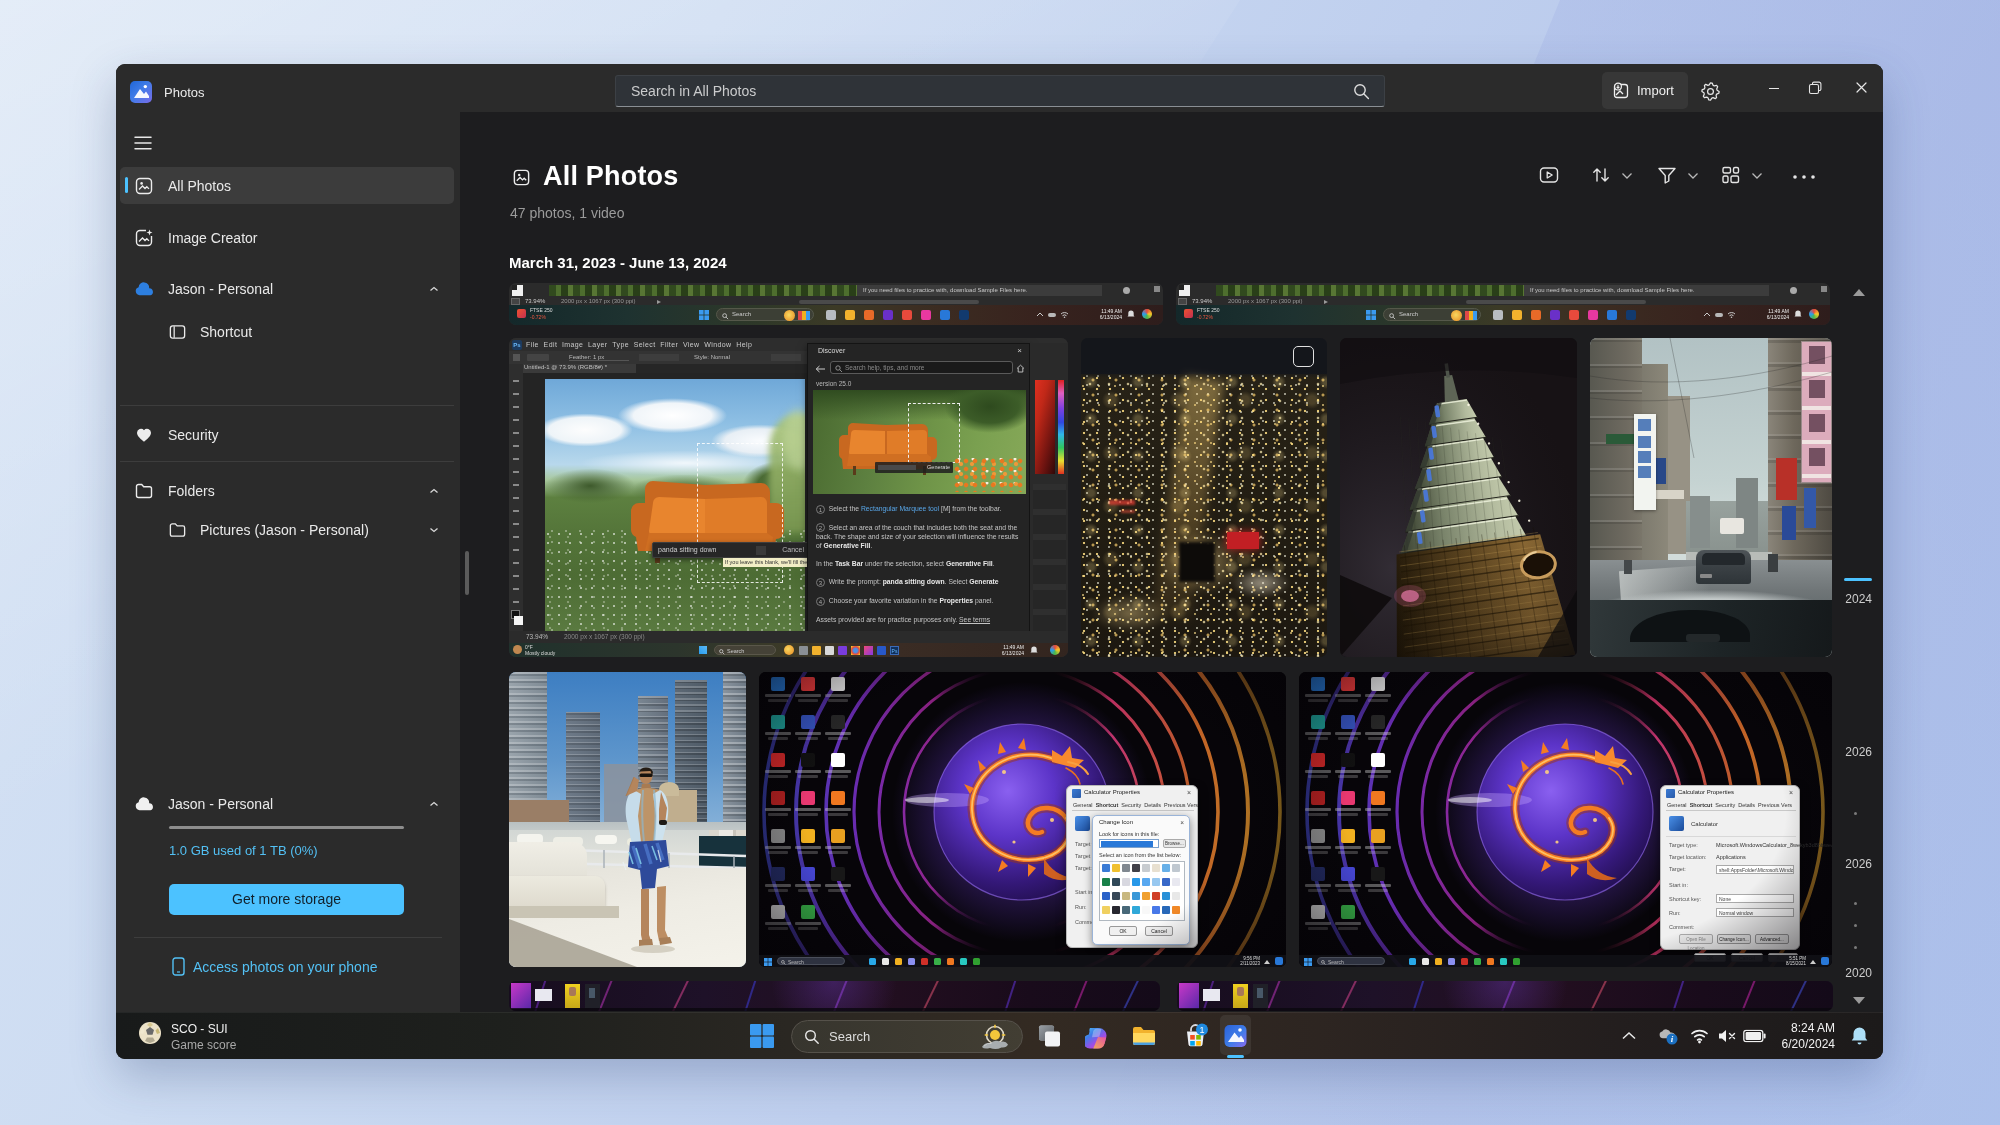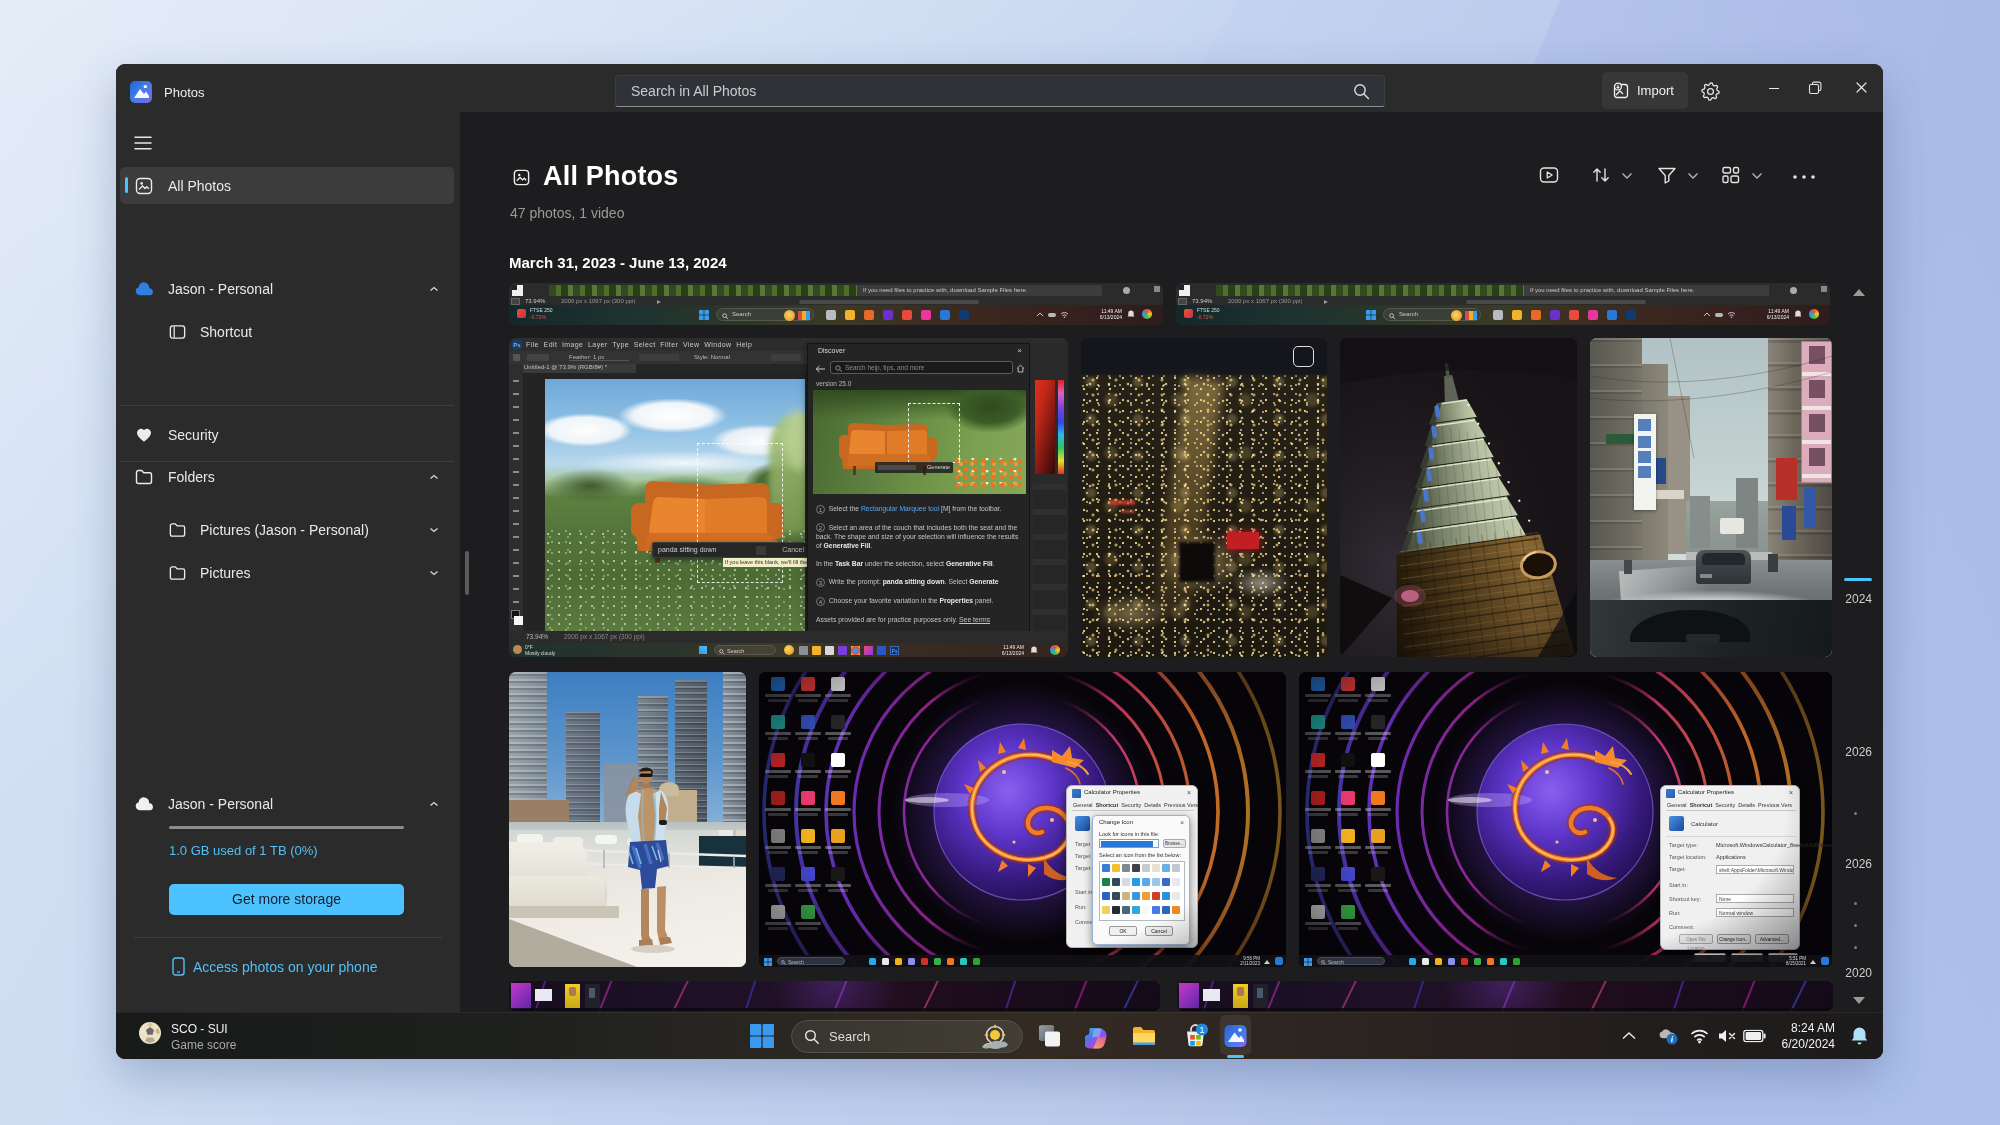--- a/index.html
+++ b/index.html
@@ -123,20 +123,28 @@
       </svg>
     <div class="navitem sel" style="top:55px">
       <div class="accent" style="top:10px"></div>
       <svg class="nav-ic" viewBox="0 0 20 20">
           <rect x="2.5" y="2.5" width="15" height="15" rx="3.5" fill="none" stroke="#ececec" stroke-width="1.4"></rect>
           <path d="M5 13.5 l3.5-3.5 2.5 2.5 1.8-1.8 2.2 2.2" fill="none" stroke="#ececec" stroke-width="1.3"></path>
           <circle cx="7.6" cy="7.4" r="1.3" fill="#ececec"></circle>
         </svg>
       <div class="nav-tx">All Photos</div>
     </div>
+    <div class="navitem" style="top:107px">
+      <svg class="nav-ic" viewBox="0 0 20 20">
+          <path d="M17.5 8 v6 a3.5 3.5 0 0 1-3.5 3.5 h-8 A3.5 3.5 0 0 1 2.5 14 V6 a3.5 3.5 0 0 1 3.5-3.5 h6" fill="none" stroke="#ececec" stroke-width="1.4"></path>
+          <path d="M5 13.5 l3.5-3.5 2.5 2.5 1.8-1.8 2.2 2.2" fill="none" stroke="#ececec" stroke-width="1.3"></path>
+          <path d="M15.5 1.5 l0.8 2.2 2.2 0.8 -2.2 0.8 -0.8 2.2 -0.8 -2.2 -2.2 -0.8 2.2 -0.8 Z" fill="#ececec"></path>
+        </svg>
+      <div class="nav-tx">Image Creator</div>
+    </div>
     <div class="navitem" style="top:158px">
       <svg class="nav-ic" viewBox="0 0 20 20">
           <path d="M15.2 9.2 a3.6 3.6 0 0 1 1.3 7 H5.6 a4.1 4.1 0 0 1-1-8 a5 5 0 0 1 10.6 1 z" fill="#2d7fe0"></path>
         </svg>
       <div class="nav-tx">Jason - Personal</div>
       <svg class="caret" viewBox="0 0 12 12">
           <path d="M2.5 7.5 L6 4.5 L9.5 7.5" fill="none" stroke="#d8d8d8" stroke-width="1.3"></path>
         </svg>
     </div>
     <div class="navitem" style="top:201px">
@@ -147,43 +155,34 @@
       <div class="nav-tx2">Shortcut</div>
     </div>
     <div class="sdiv" style="top:293px"></div>
     <div class="navitem" style="top:304px">
       <svg class="nav-ic" viewBox="0 0 20 20">
           <path d="M10 16.8 C7 14 3 11.5 3 7.8 a4 4 0 0 1 7-2.6 a4 4 0 0 1 7 2.6 c0 3.7-4 6.2-7 9z" fill="#ececec"></path>
         </svg>
       <div class="nav-tx">Security</div>
     </div>
     <div class="sdiv" style="top:349px"></div>
-    <div class="navitem" style="top:346px">
+    <div class="navitem" style="top:360px">
       <svg class="nav-ic" viewBox="0 0 20 20">
           <path d="M2.5 5.5 a2 2 0 0 1 2-2 h3.2 l2 2.2 h6 a1.8 1.8 0 0 1 1.8 1.8 v7 a2 2 0 0 1-2 2 h-11 a2 2 0 0 1-2-2 z" fill="none" stroke="#ececec" stroke-width="1.4"></path>
         </svg>
       <div class="nav-tx">Folders</div>
       <svg class="caret" viewBox="0 0 12 12">
           <path d="M2.5 7.5 L6 4.5 L9.5 7.5" fill="none" stroke="#d8d8d8" stroke-width="1.3"></path>
         </svg>
     </div>
     <div class="navitem" style="top:399px">
       <svg class="nav-ic2" viewBox="0 0 20 20">
           <path d="M2.5 5.5 a2 2 0 0 1 2-2 h3.2 l2 2.2 h6 a1.8 1.8 0 0 1 1.8 1.8 v7 a2 2 0 0 1-2 2 h-11 a2 2 0 0 1-2-2 z" fill="none" stroke="#ececec" stroke-width="1.4"></path>
         </svg>
       <div class="nav-tx2">Pictures (Jason - Personal)</div>
-      <svg class="caret" viewBox="0 0 12 12">
-          <path d="M2.5 4.5 L6 7.5 L9.5 4.5" fill="none" stroke="#d8d8d8" stroke-width="1.3"></path>
-        </svg>
-    </div>
-    <div class="navitem" style="top:442px">
-      <svg class="nav-ic2" viewBox="0 0 20 20">
-          <path d="M2.5 5.5 a2 2 0 0 1 2-2 h3.2 l2 2.2 h6 a1.8 1.8 0 0 1 1.8 1.8 v7 a2 2 0 0 1-2 2 h-11 a2 2 0 0 1-2-2 z" fill="none" stroke="#ececec" stroke-width="1.4"></path>
-        </svg>
-      <div class="nav-tx2">Pictures</div>
       <svg class="caret" viewBox="0 0 12 12">
           <path d="M2.5 4.5 L6 7.5 L9.5 4.5" fill="none" stroke="#d8d8d8" stroke-width="1.3"></path>
         </svg>
     </div>
     <div class="navitem" style="top:673px">
       <svg class="nav-ic" viewBox="0 0 20 20">
           <path d="M15.2 9.2 a3.6 3.6 0 0 1 1.3 7 H5.6 a4.1 4.1 0 0 1-1-8 a5 5 0 0 1 10.6 1 z" fill="#f0f0f0"></path>
         </svg>
       <div class="nav-tx">Jason - Personal</div>
       <svg class="caret" viewBox="0 0 12 12">

